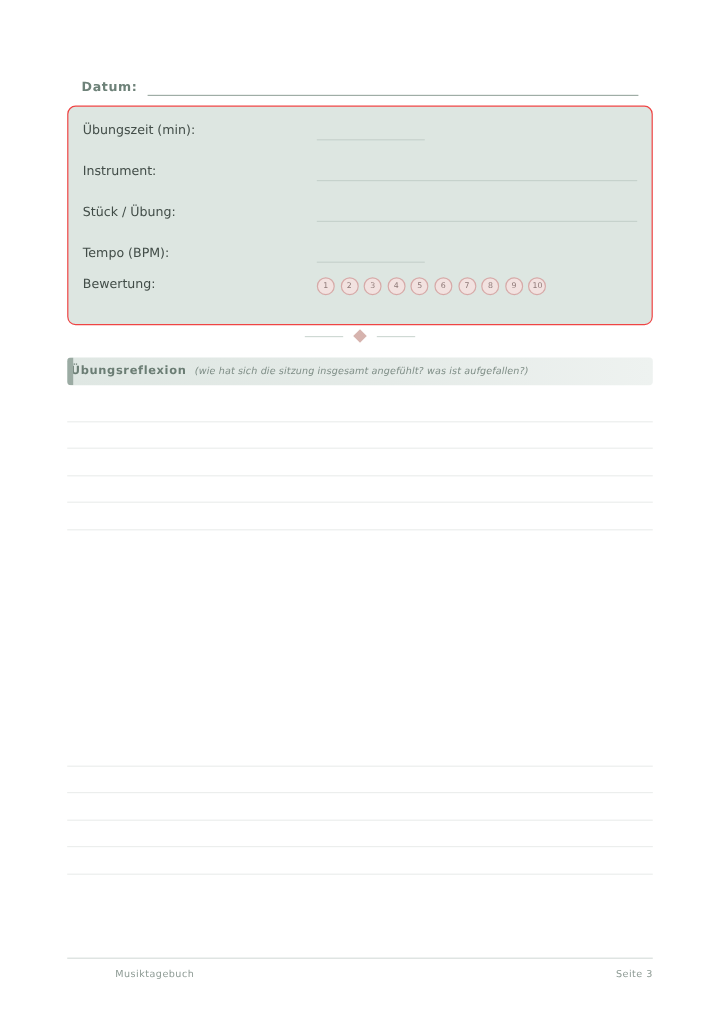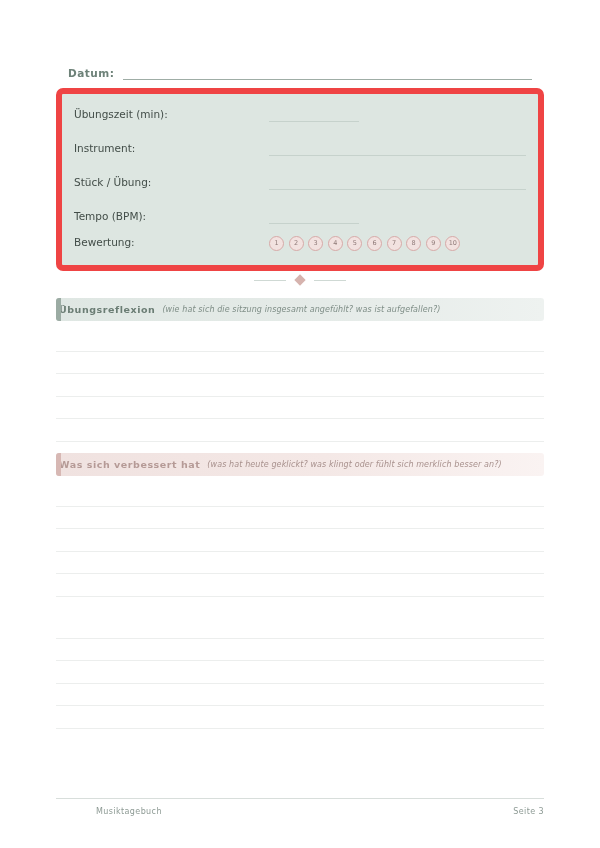--- a/index.html
+++ b/index.html
@@ -51,21 +51,21 @@
 
   
   .form-card {
     position: absolute;
     left: 56px;
     top: 88px;
     width: 488px;
     height: 183px;
     box-sizing: border-box;
     background: #dde6e1;
-    border: 6px solid #ef4444;
+    border: 1px solid #ef4444;
     border-radius: 7px;
   }
   .field {
     position: absolute;
     left: 12px;
     right: 12px;
     height: 20px;
     display: flex;
     align-items: flex-end;
   }
@@ -275,34 +275,20 @@
     </div>
     <div class="lines">
       <div class="write-line"></div>
       <div class="write-line"></div>
       <div class="write-line"></div>
       <div class="write-line"></div>
       <div class="write-line"></div>
     </div>
   </div>
 
-  <div class="section s2">
-    <div class="sec-header rose">
-      <span class="sec-accent rose"></span>
-      <span class="sec-title rose">Was sich verbessert hat</span>
-      <span class="sec-hint rose">(was hat heute geklickt? was klingt oder fühlt sich merklich besser an?)</span>
-    </div>
-    <div class="lines">
-      <div class="write-line"></div>
-      <div class="write-line"></div>
-      <div class="write-line"></div>
-      <div class="write-line"></div>
-      <div class="write-line"></div>
-    </div>
-  </div>
 
   <div class="section s3">
     <div class="lines">
       <div class="write-line"></div>
       <div class="write-line"></div>
       <div class="write-line"></div>
       <div class="write-line"></div>
       <div class="write-line"></div>
     </div>
   </div>

